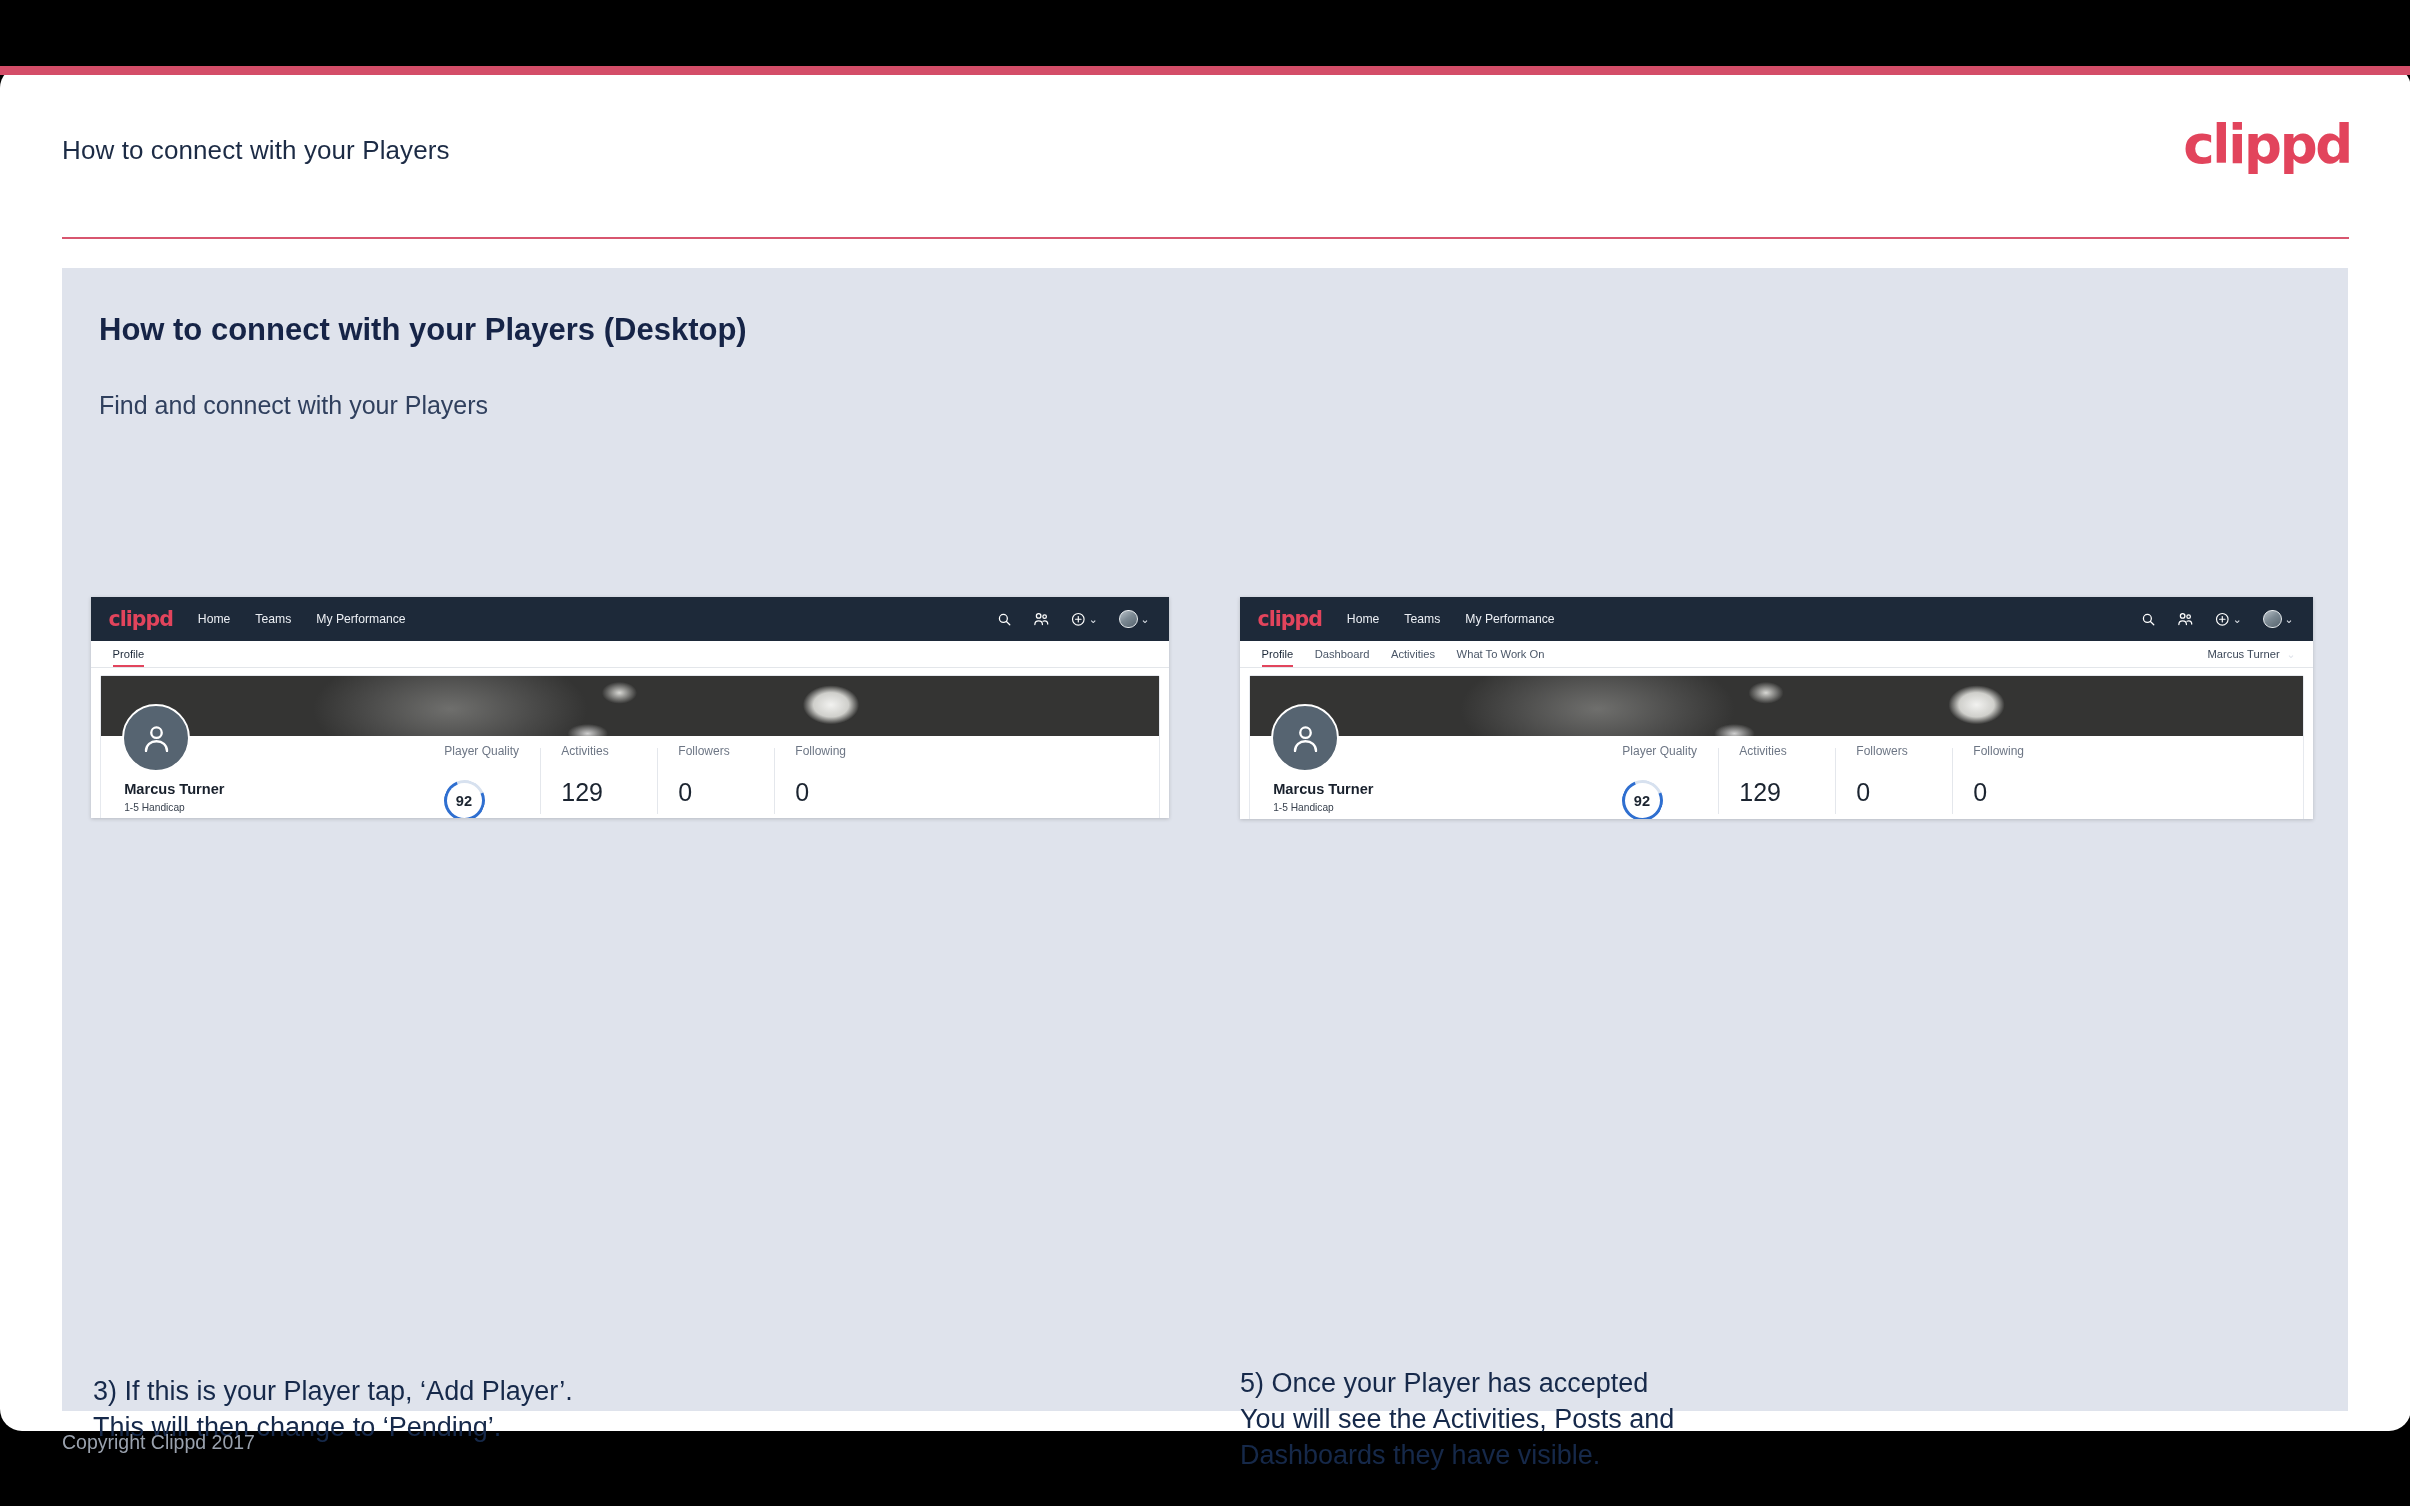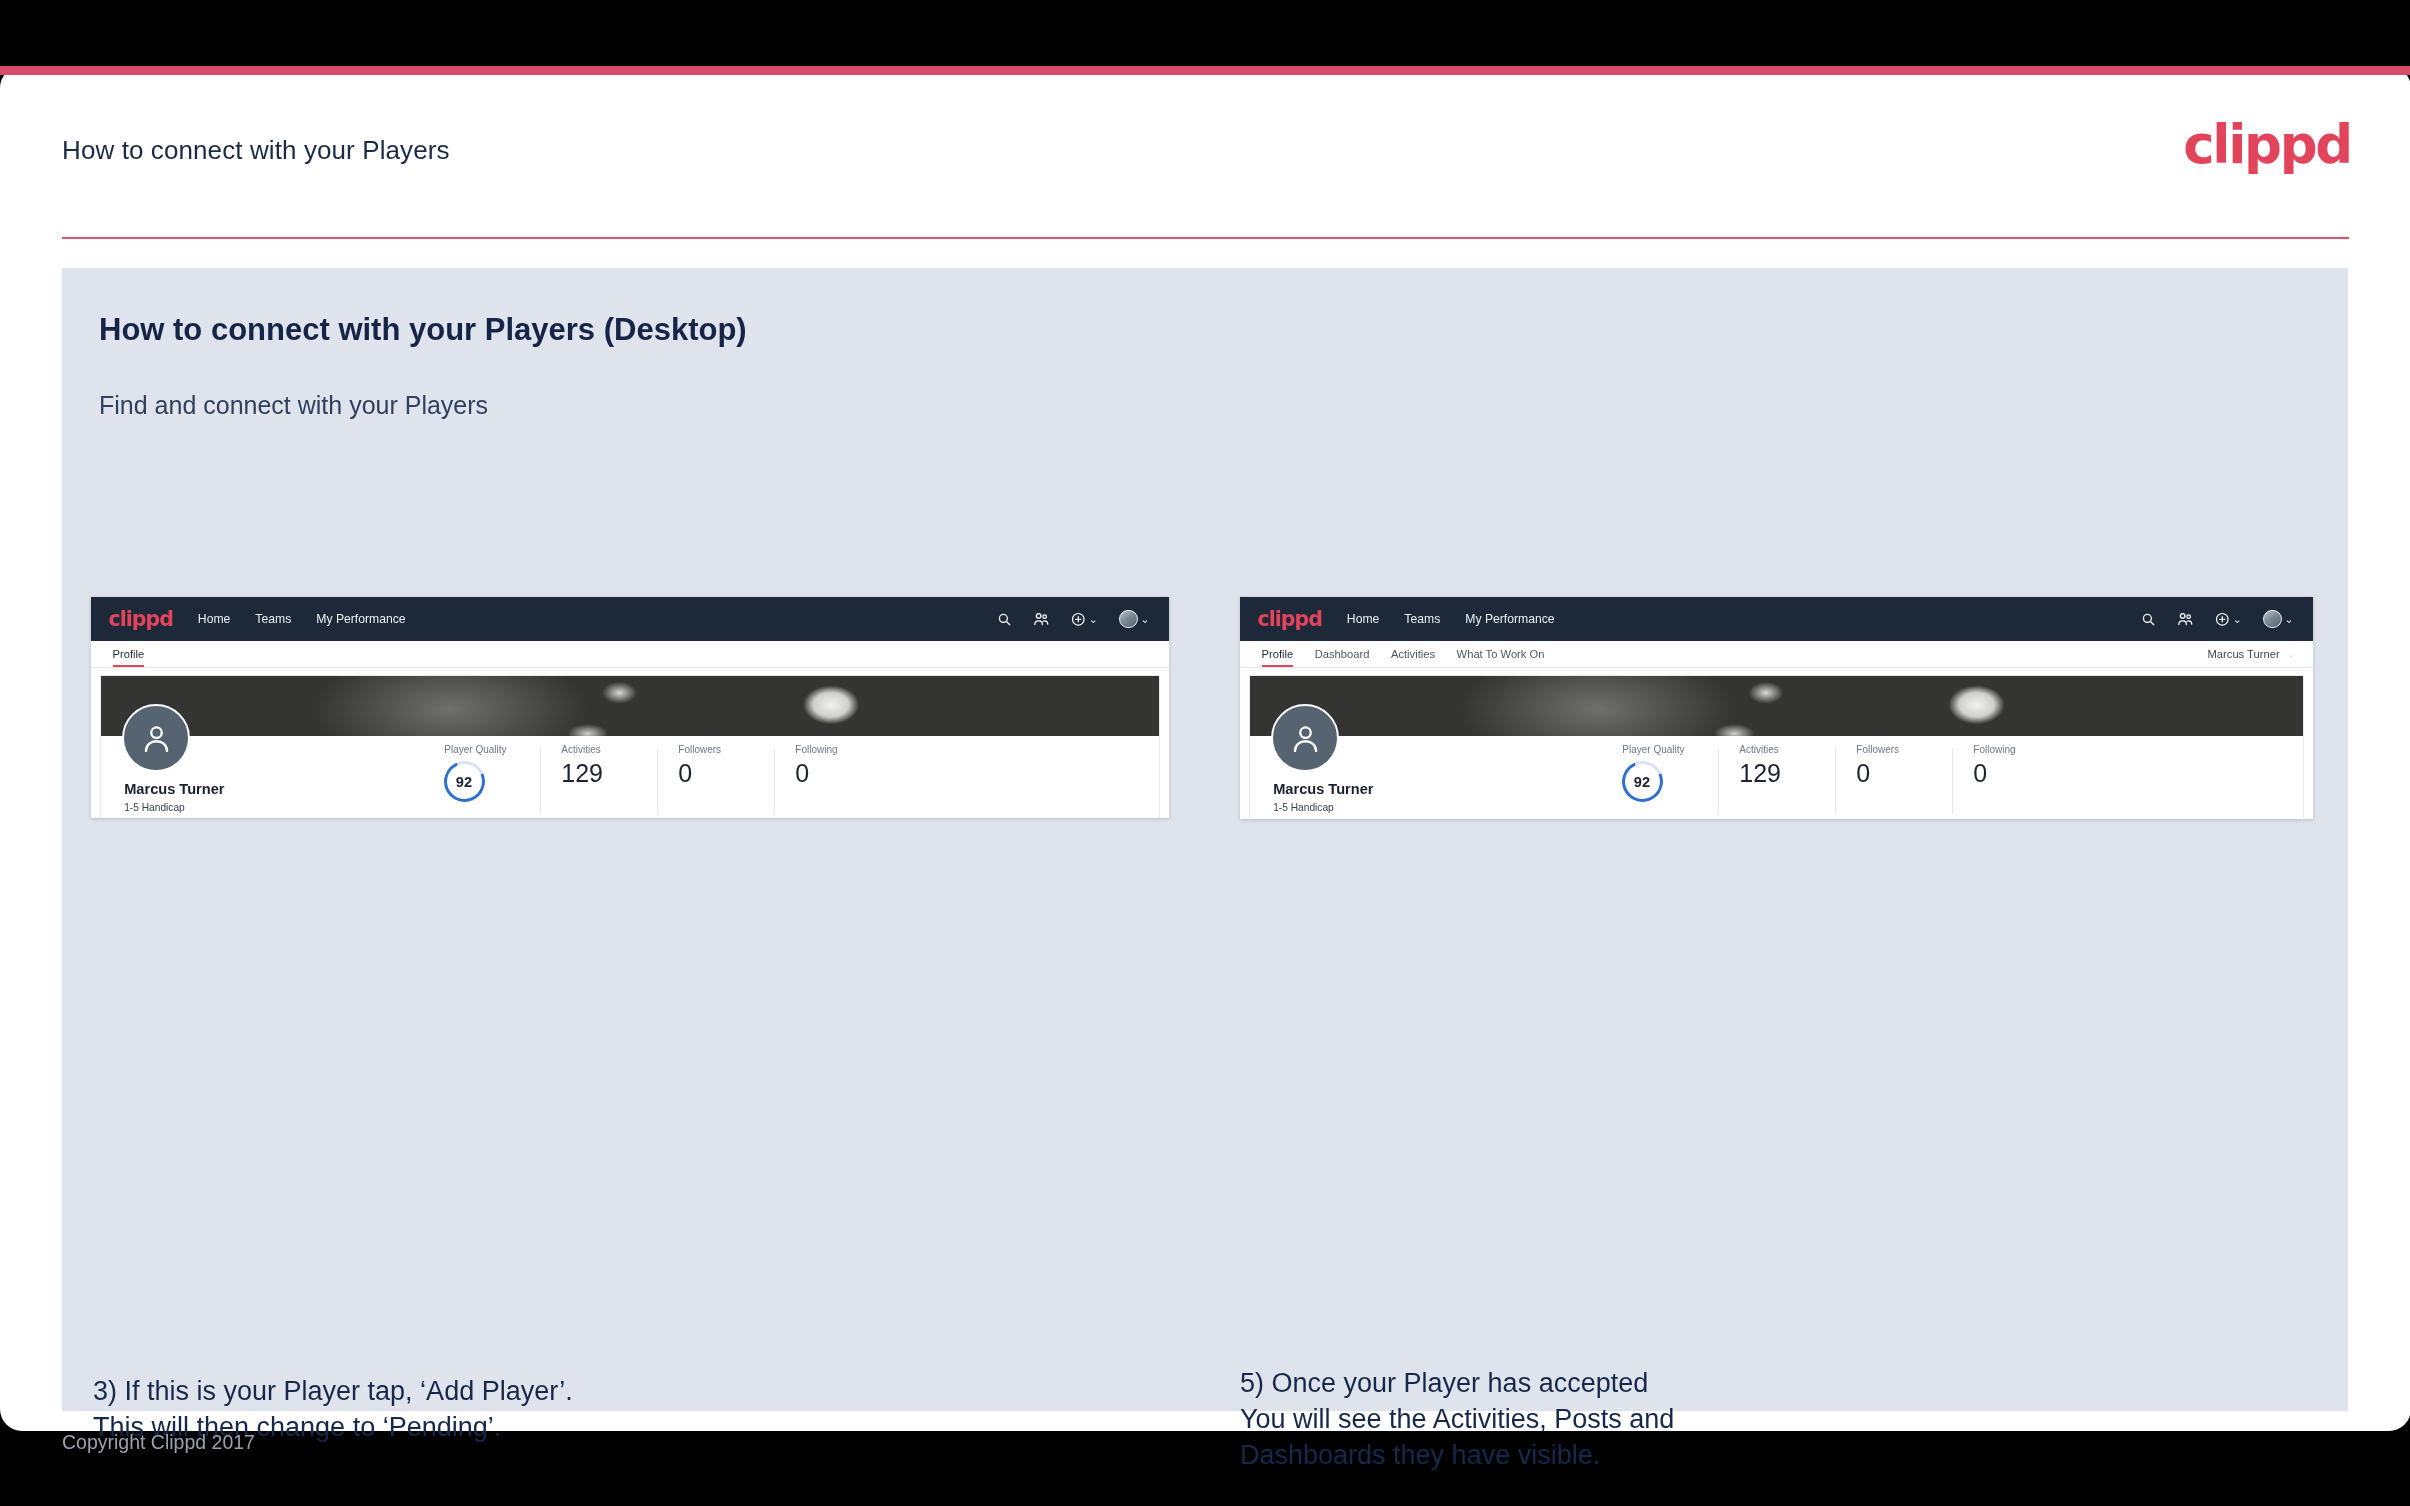--- a/index.html
+++ b/index.html
@@ -144,21 +144,21 @@
   }
   
   .stats {
     position: absolute; top: 7.8px; display: flex; align-items: stretch; height: 76px;
   }
   .stat { padding: 0 0 0 21.5px; position: relative; min-width: 117px; }
   .stat + .stat:before {
     content: ""; position: absolute; left: 0; top: 3.9px; bottom: 5.9px; width: 1px;
     background: #e4e7ec;
   }
-  .stat-label { font-size: 10px; color: #6d7685; margin-bottom: 6px; }
+  .stat-label { font-size: 12px; color: #6d7685; margin-bottom: 22px; }
   .stat-value { font-size: 25px; font-weight: 400; color: #1b2430; line-height: 1; }
   .ring {
     width: 41px; height: 41px; border-radius: 50%;
     border: 3.9px solid #2f6fd0; border-top-color: #d7e1ef;
     display: flex; align-items: center; justify-content: center;
     transform: rotate(22deg);
   }
   .ring span {
     transform: rotate(-22deg);
     font-size: 14.6px; font-weight: 700; color: #1b2430;

